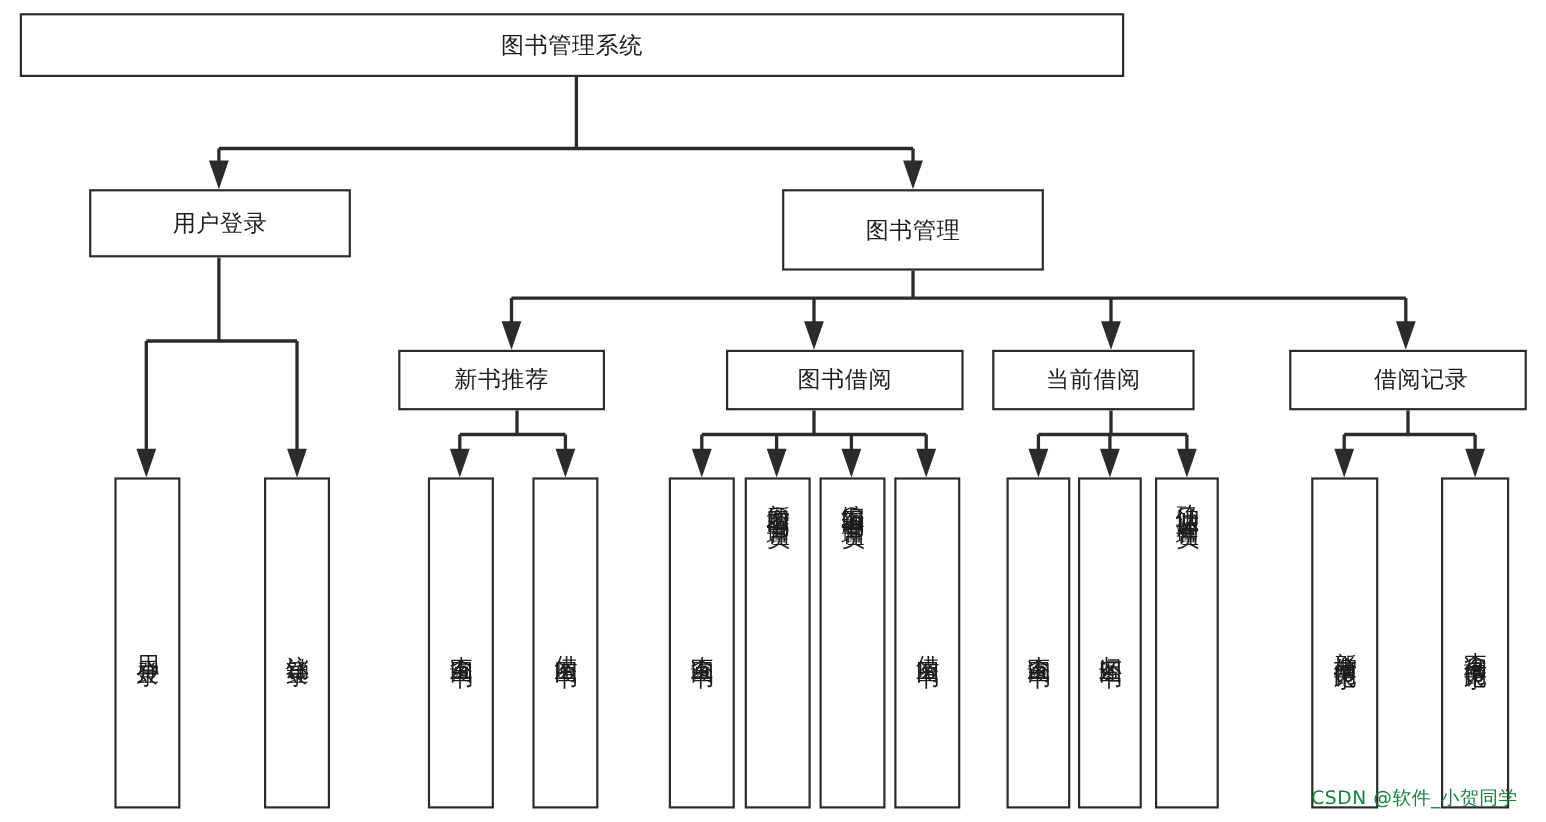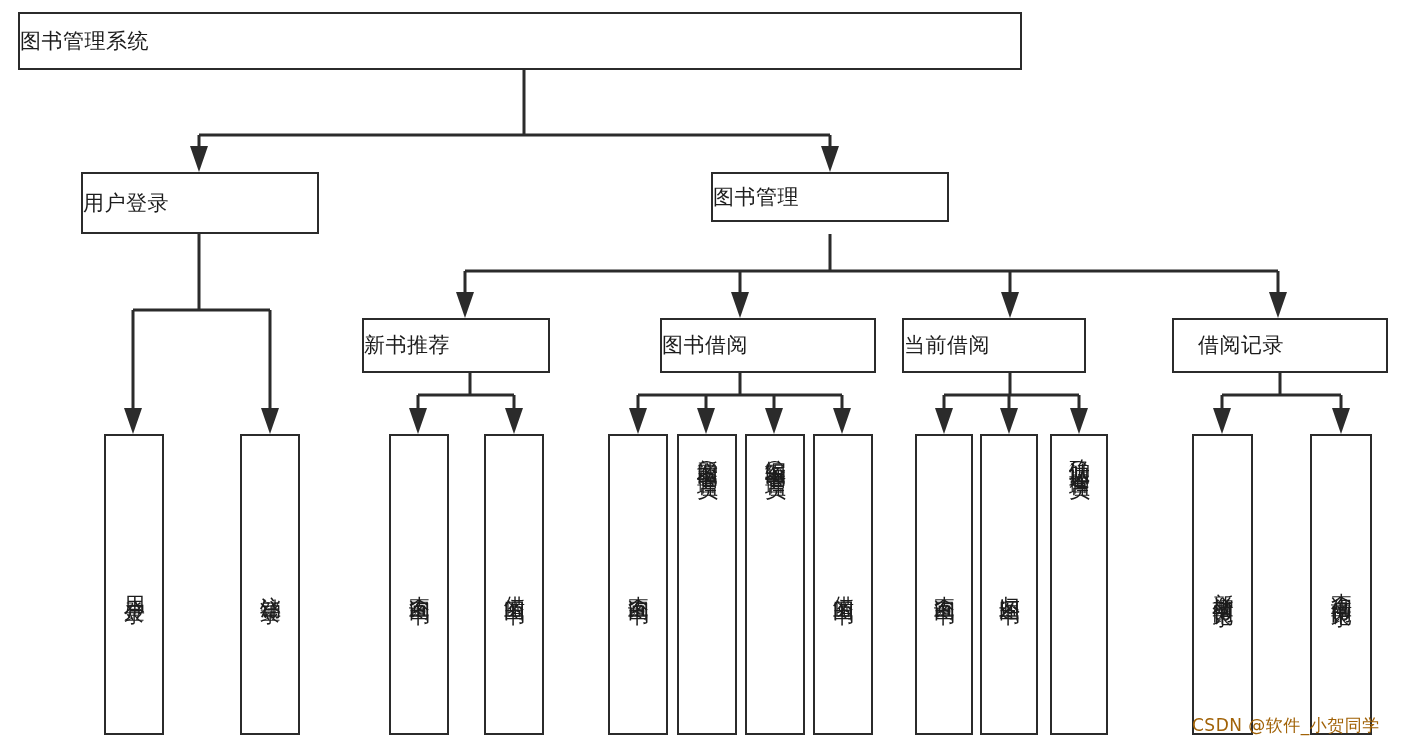--- a/index.html
+++ b/index.html
@@ -25,20 +25,21 @@
     height: 747px;
     pointer-events: none;
   }
   .node {
     position: absolute;
     box-sizing: border-box;
     background: #ffffff;
     border: 2px solid #2b2b2b;
     display: flex;
     align-items: center;
+    justify-content: center;
   }
   .node.root {
     border-width: 2px;
   }
   .node-label {
     color: #1c1c1c;
     font-size: 21px;
     line-height: 1.15;
     letter-spacing: 0.5px;
     white-space: nowrap;
@@ -103,21 +104,21 @@
       <polygon points="1213,408 1231,408 1222,434" fill="#2b2b2b"></polygon>
       <polygon points="1332,408 1350,408 1341,434" fill="#2b2b2b"></polygon>
     </svg>
   <div id="nodes-layer">
       <div class="node root" style="left: 18px; top: 12px; width: 1004px; height: 58px;">
         <span class="node-label">图书管理系统</span>
       </div>
       <div class="node level1" style="left: 81px; top: 172px; width: 238px; height: 62px;">
         <span class="node-label">用户登录</span>
       </div>
-      <div class="node level1" style="left: 711px; top: 172px; width: 238px; height: 50px;">
+      <div class="node level1" style="left: 711px; top: 172px; width: 238px; height: 74px;">
         <span class="node-label">图书管理</span>
       </div>
       <div class="node level2" style="left: 362px; top: 318px; width: 188px; height: 55px;">
         <span class="node-label">新书推荐</span>
       </div>
       <div class="node level2" style="left: 660px; top: 318px; width: 216px; height: 55px;">
         <span class="node-label">图书借阅</span>
       </div>
       <div class="node level2" style="left: 902px; top: 318px; width: 184px; height: 55px;">
         <span class="node-label">当前借阅</span>
@@ -158,14 +159,14 @@
       <div class="node leaf" style="left: 1050px; top: 434px; width: 58px; height: 301px;">
         <span class="node-label">确认归还（管理员）</span>
       </div>
       <div class="node leaf centered" style="left: 1192px; top: 434px; width: 61px; height: 301px;">
         <span class="node-label">新增借阅记录</span>
       </div>
       <div class="node leaf centered" style="left: 1310px; top: 434px; width: 62px; height: 301px;">
         <span class="node-label">查询借阅记录</span>
       </div>
     </div>
-  <div class="watermark" style="left: 1192px; top: 714px; color: #a16207;">CSDN @软件_小贺同学</div>
+  <div class="watermark" style="left: 1192px; top: 714px; color: #15803d;">CSDN @软件_小贺同学</div>
 </div>
 
 </body></html>

